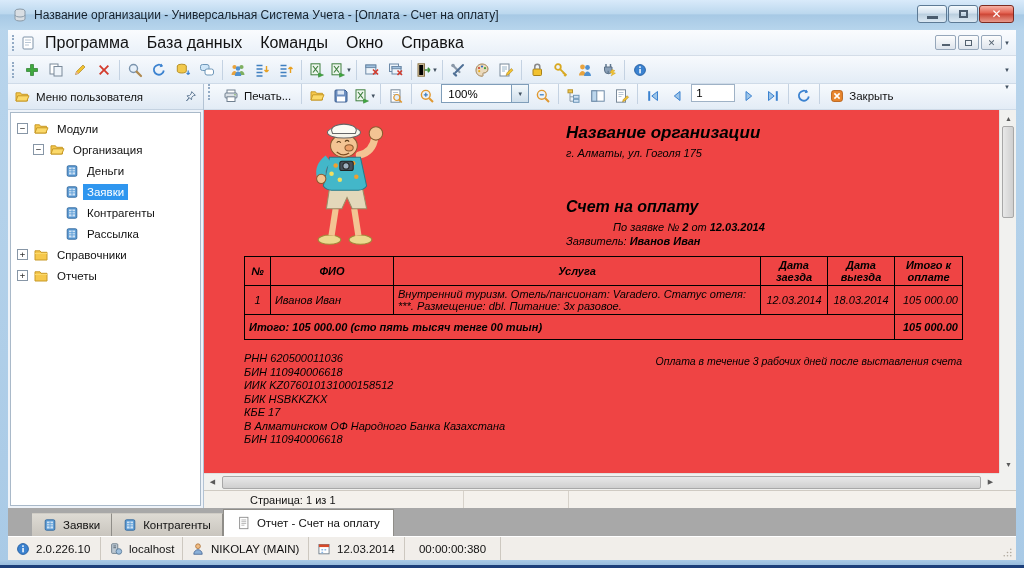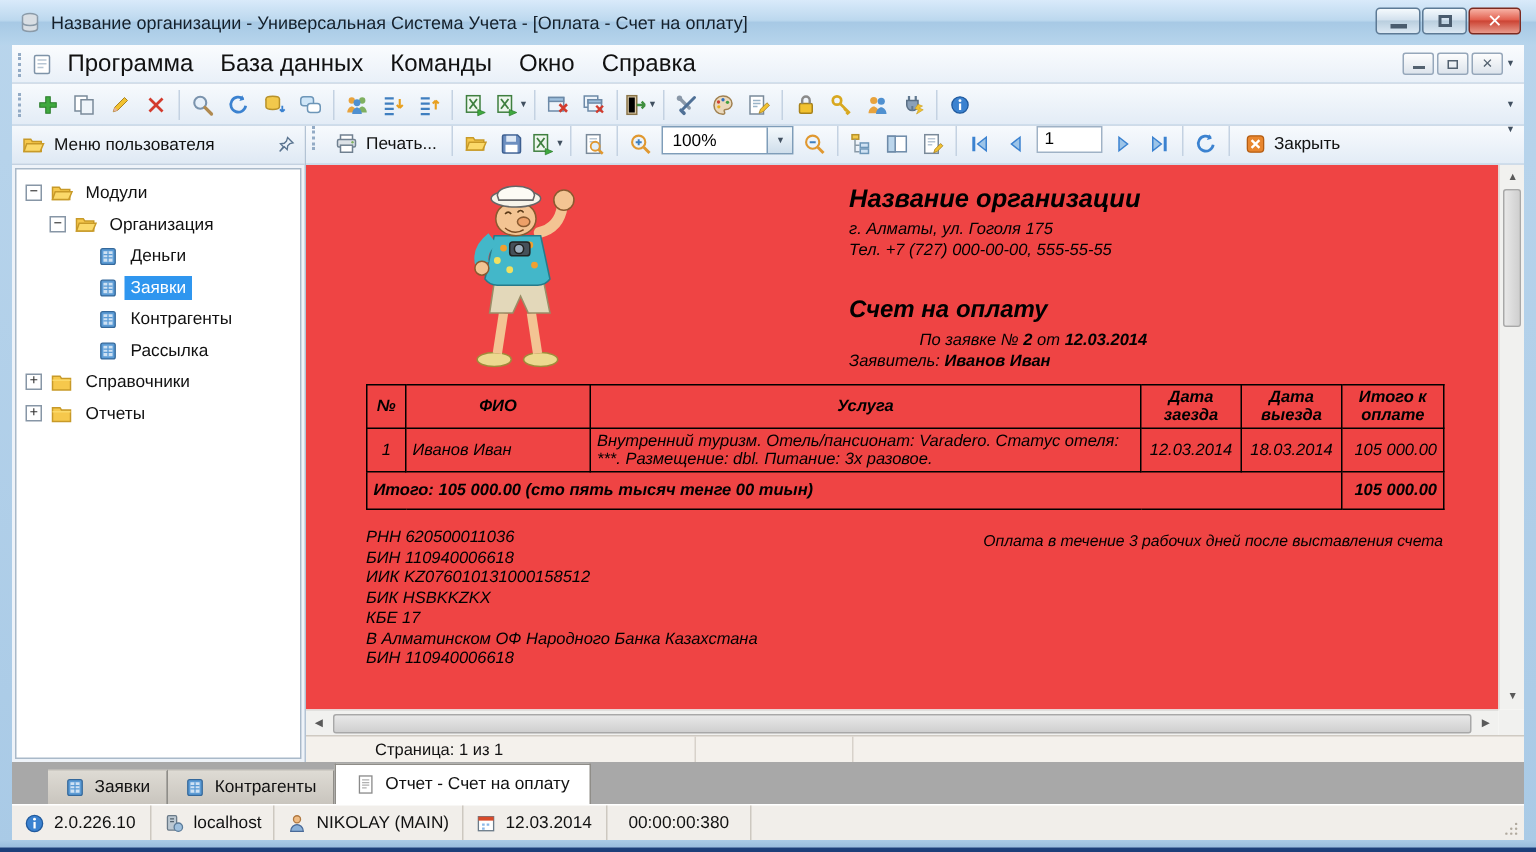--- a/index.html
+++ b/index.html
@@ -686,21 +686,20 @@
                 <ellipse cx="53" cy="27" rx="4" ry="3" fill="#eda068" stroke="#8a5a30"></ellipse>
                 <path d="M41 31q6 5 12 1" stroke="#7a4a20" fill="none"></path>
                 <path d="M41 22q2-2.5 4 0M49 21q2-2.5 4 0" stroke="#5a3a18" fill="none"></path>
                 <ellipse cx="48" cy="12" rx="16" ry="5.5" fill="#f6f4ea" stroke="#666"></ellipse>
                 <path d="M36 10c0-8 24-8 24 0l-1 3H37z" fill="#fcfbf4" stroke="#666"></path>
               </svg>
             </div>
             <div class="org-block">
               <div class="org-name">Название организации</div>
               <div class="org-line">г. Алматы, ул. Гоголя 175</div>
-              <div class="org-line">Тел. +7 (727) 000-00-00, 555-55-55</div>
             </div>
             <div class="inv-title">Счет на оплату</div>
             <div class="req-line"><span>По заявке № </span><b>2</b><span> от </span><b>12.03.2014</b></div>
             <div class="app-line"><span>Заявитель: </span><b>Иванов Иван</b></div>
 
             <table class="inv">
               <colgroup>
                   <col style="width:26px">
                   <col style="width:123px">
                   <col style="width:367px">

